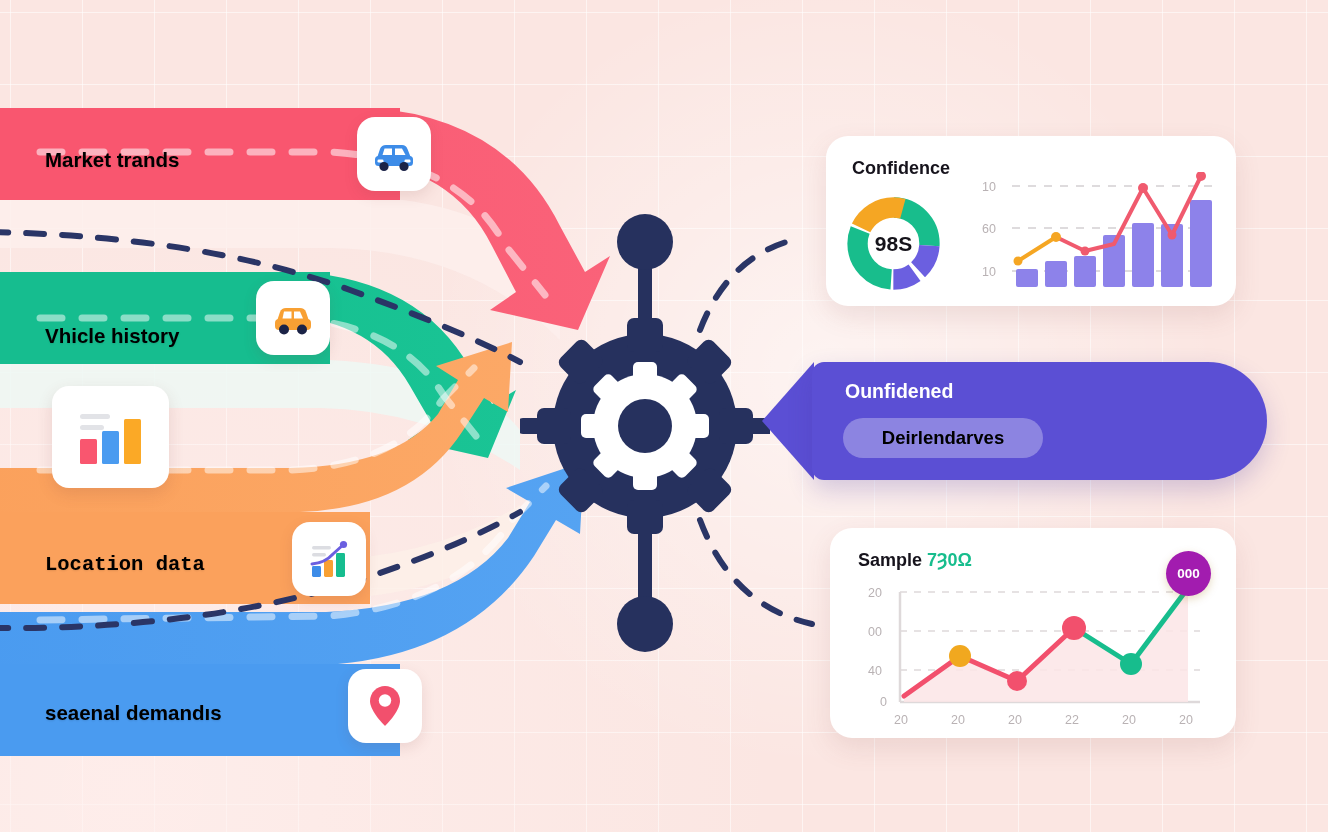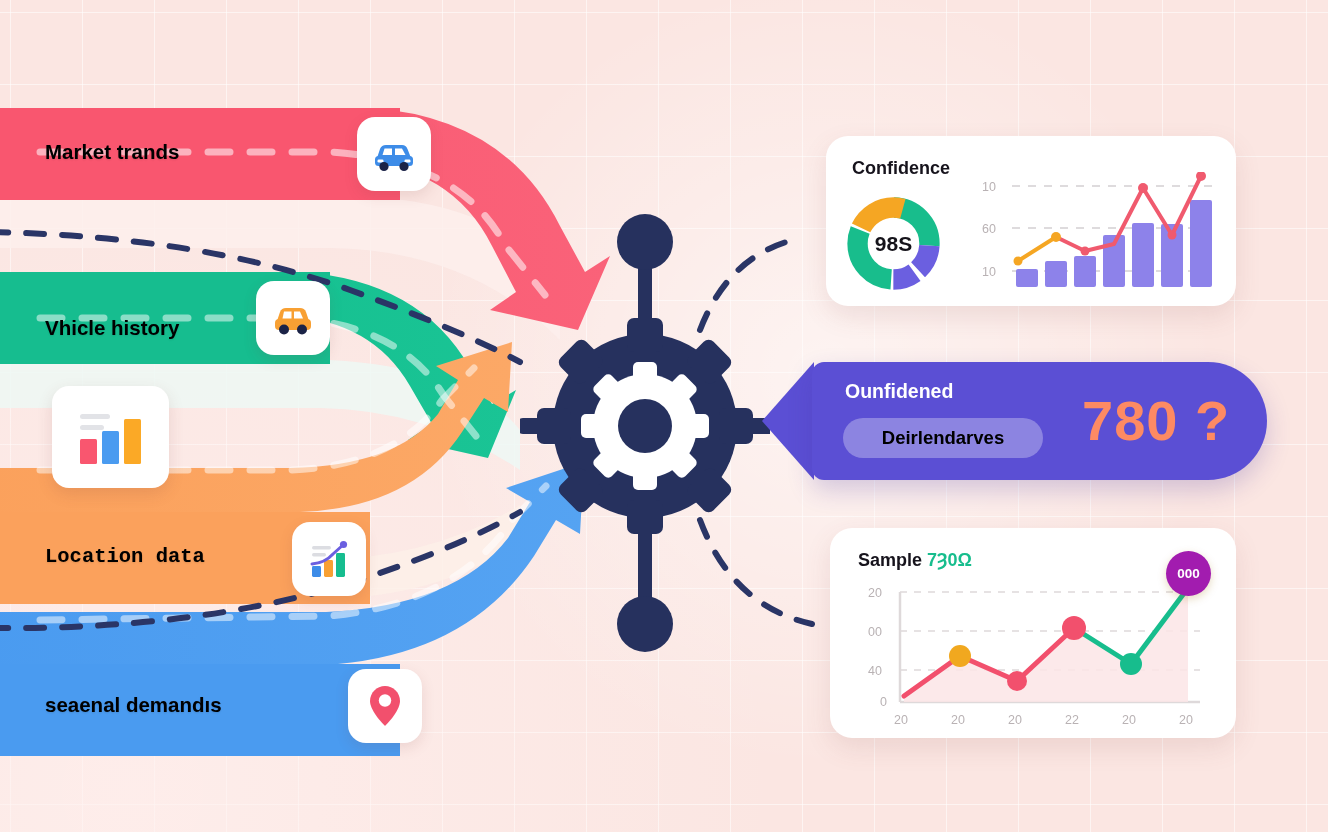--- a/index.html
+++ b/index.html
@@ -41,20 +41,21 @@
     letter-spacing: -0.5px;
     color: #111016;
   }
   .flow-label {
     position: absolute;
     left: 45px;
     font-size: 20.5px;
     font-weight: bold;
     white-space: nowrap;
     text-shadow: 0 1px 2px rgba(0,0,0,0.10);
+    margin-top: 8px;
   }
   .flow-icon {
     position: absolute;
     width: 74px; height: 74px;
     background: #ffffff;
     border-radius: 18px;
     box-shadow: 0 5px 14px rgba(120,60,60,0.13);
     display: flex; align-items: center; justify-content: center;
   }
   .flow-svg { position: absolute; left: 0; top: 0; }
@@ -361,21 +362,20 @@
     <circle cx="233" cy="4" r="5" fill="#f05a6e"></circle>
   </svg>
 
   <div id="result-shadow"></div>
   <div id="result-arrow-notch"></div>
   <div id="result-banner"></div>
   <div id="result-label">Ounfidened</div>
   <div id="result-pill">
     <span>Deirlendarves</span>
   </div>
-  <div id="result-value">780 ?</div>
 
   <div class="card" id="sample-card"></div>
   <div class="card-title" style="left:858px; top:550px;">
     <span>Sample </span><span class="green-text">7Ȝ0Ω</span>
   </div>
 
   <svg id="sample-chart" width="370" height="150">
     <line x1="48" y1="14" x2="348" y2="14" stroke="#e6e2e3" stroke-width="2" stroke-dasharray="7 7"></line>
     <line x1="48" y1="53" x2="348" y2="53" stroke="#e6e2e3" stroke-width="2" stroke-dasharray="7 7"></line>
     <line x1="48" y1="92" x2="348" y2="92" stroke="#e6e2e3" stroke-width="2" stroke-dasharray="7 7"></line>

